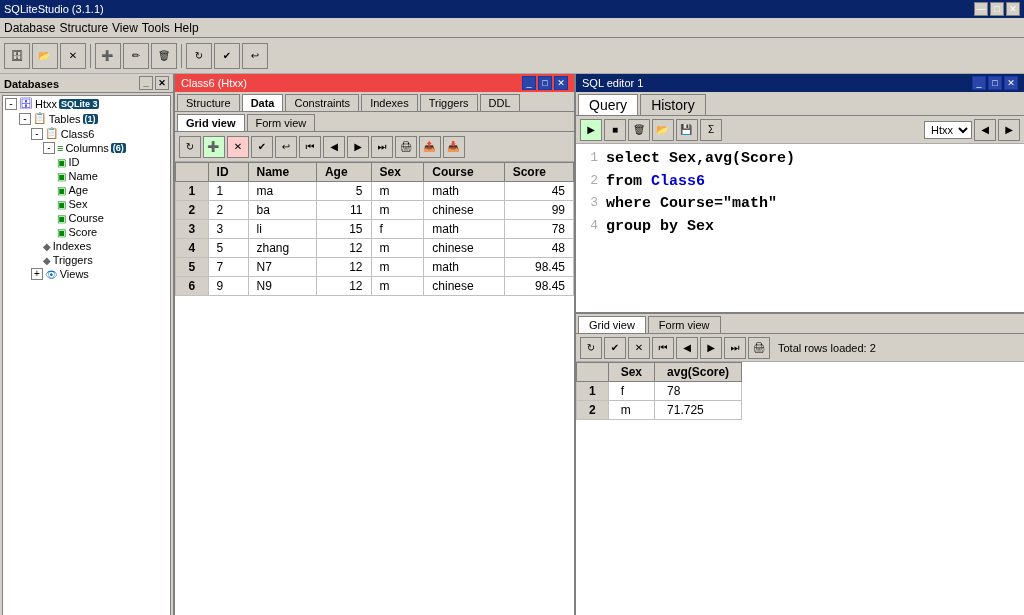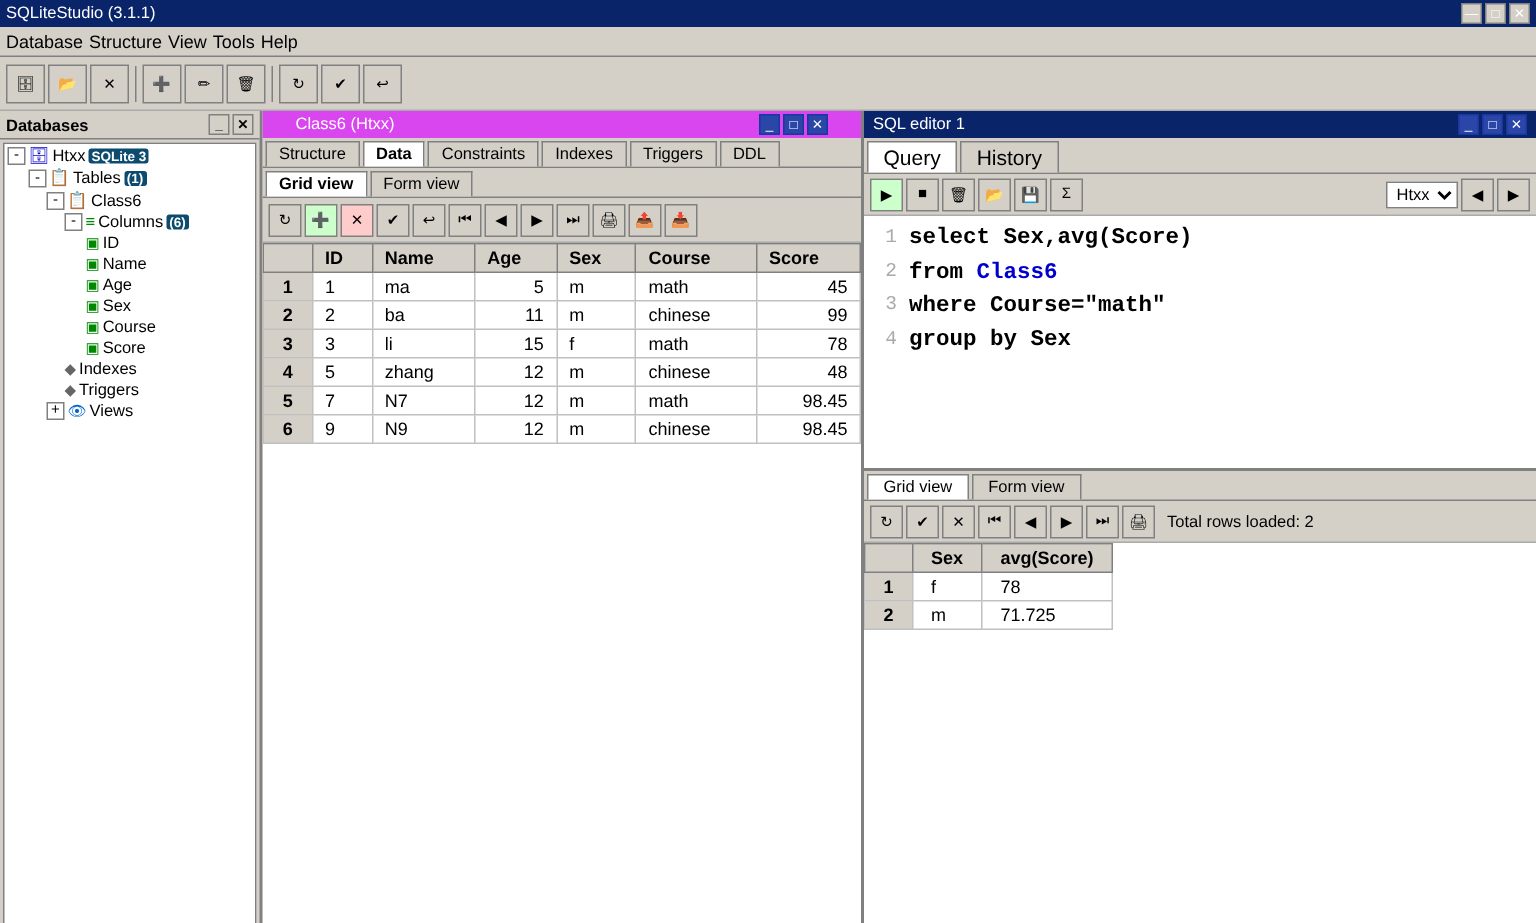--- a/index.html
+++ b/index.html
@@ -26,21 +26,21 @@
     .db-tree { flex: 1; overflow: auto; background: #fff; border: 1px solid #808080; margin: 2px; }
     .tree-item { display: flex; align-items: center; padding: 1px 0; cursor: pointer; white-space: nowrap; font-size: 11px; }
     .tree-expand { display: inline-block; width: 12px; height: 12px; border: 1px solid #808080; background: #fff; text-align: center; line-height: 10px; font-size: 10px; margin-right: 2px; cursor: pointer; color: #000; }
     .badge { background: #0c4a6e; color: #fff; font-size: 9px; padding: 0 2px; border-radius: 2px; margin-left: 2px; font-weight: bold; }
 
     
     .table-panel { flex: 1; display: flex; flex-direction: column; border-bottom: 2px solid #808080; }
     .panel-tab-bar { background: #d4d0c8; border-bottom: 1px solid #808080; display: flex; align-items: flex-end; padding: 2px 2px 0; gap: 2px; }
     .panel-tab { padding: 2px 8px; background: #d4d0c8; border: 1px solid #808080; border-bottom: none; cursor: pointer; font-size: 11px; }
     .panel-tab.active { background: #fff; font-weight: bold; }
-    .panel-title { background: #d946ef; color: #fff; padding: 2px 22px; font-size: 11px; display: flex; justify-content: space-between; align-items: center; }
+    .panel-title { background: #ef4444; color: #fff; padding: 2px 6px; font-size: 11px; display: flex; justify-content: space-between; align-items: center; }
     .panel-toolbar { background: #d4d0c8; border-bottom: 1px solid #aaa; padding: 2px 4px; display: flex; gap: 2px; align-items: center; height: 30px; }
     .p-btn { width: 22px; height: 22px; background: #d4d0c8; border: 1px solid #808080; display: flex; align-items: center; justify-content: center; cursor: pointer; font-size: 10px; }
 
     
     .data-table-wrap { flex: 1; overflow: auto; background: #fff; }
     .data-table { border-collapse: collapse; font-size: 12px; width: 100%; }
     .data-table th { background: #d4d0c8; border: 1px solid #808080; padding: 2px 8px; text-align: left; font-weight: bold; font-size: 12px; }
     .data-table td { border: 1px solid #c0c0c0; padding: 2px 8px; }
     .data-table td.num { text-align: right; }
 

